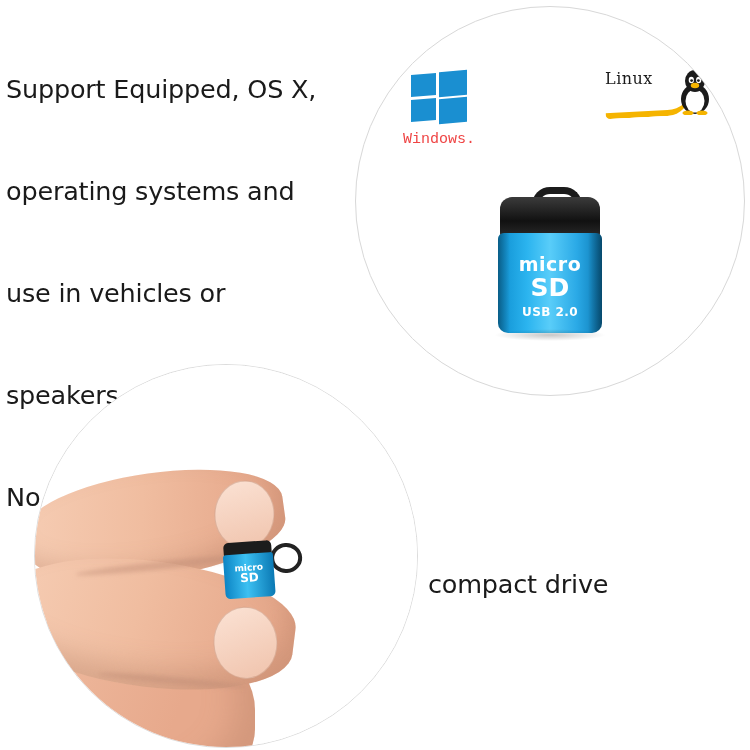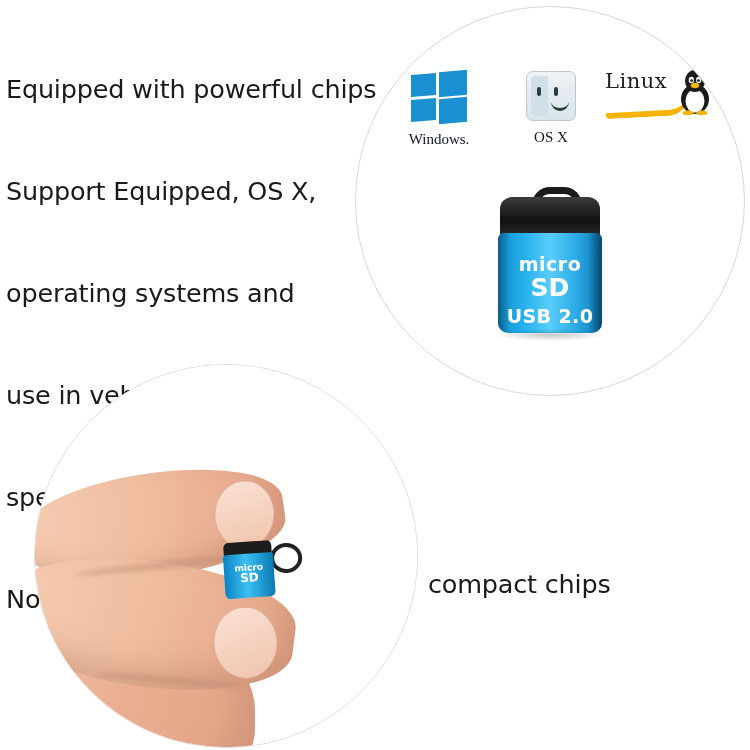--- a/index.html
+++ b/index.html
@@ -74,23 +74,23 @@
     width: 388px;
     height: 120px;
   }
   .os-item {
     position: absolute;
     text-align: center;
     width: 110px;
   }
   .os-item .os-label {
     font-size: 15px;
-    color: #0f172a;
+    color: #ef4444;
     margin-top: 8px;
-    font-family: Liberation Serif, serif;
+    font-family: Liberation Mono, monospace;
   }
   #os-windows { left: 28px; top: 0; }
   #os-osx     { left: 140px; top: 0; }
   #os-linux   { left: 248px; top: -4px; }
 
   
   .win-flag {
     width: 56px; height: 52px;
     margin: 0 auto;
     position: relative;
@@ -141,21 +141,21 @@
   
   .linux-logo {
     width: 108px; height: 58px;
     margin: 0 auto;
     position: relative;
   }
   .linux-word {
     position: absolute;
     left: 0; top: 2px;
     font-family: "DejaVu Serif", serif;
-    font-size: 21px;
+    font-size: 16px;
     color: #1b1b1b;
     letter-spacing: 0.5px;
   }
   .linux-swoosh {
     position: absolute;
     left: 0; top: 26px;
     width: 86px; height: 18px;
     border-bottom: 6px solid #f5b400;
     border-radius: 0 0 40px 8px;
     transform: rotate(-3deg);
@@ -219,21 +219,21 @@
     letter-spacing: 0.5px;
     line-height: 19px;
   }
   .reader-text .sd {
     font-size: 25px;
     font-weight: bold;
     line-height: 26px;
     margin-top: 1px;
   }
   .reader-text .usb {
-    font-size: 19px;
+    font-size: 12px;
     font-weight: bold;
     margin-top: 4px;
     letter-spacing: 0.4px;
   }
   .reader-shadow {
     position: absolute;
     left: 10px; top: 132px;
     width: 112px; height: 12px;
     background: radial-gradient(ellipse at center, rgba(0,0,0,.22) 0%, rgba(0,0,0,0) 70%);
   }
@@ -321,21 +321,20 @@
   #reader-small .lanyard {
     position: absolute; left: 50px; top: 4px;
     width: 24px; height: 22px;
     border: 4px solid #222; border-radius: 50%;
   }
 </style>
 </head>
 <body>
 
 <div id="top-text">
-  <div>Equipped with powerful chips</div>
   <div>Support Equipped, OS X,</div>
   <div>operating systems and</div>
   <div>use in vehicles or</div>
   <div>speakers</div>
   <div>No need to drive</div>
   
 </div>
 
 <div id="circle-top" class="photo-circle">
 
@@ -344,29 +343,20 @@
     <div class="os-item" id="os-windows">
       <div class="win-flag">
         <i class="p1"></i>
           <i class="p2"></i>
           <i class="p3"></i>
           <i class="p4"></i>
       </div>
       <div class="os-label">Windows.</div>
     </div>
 
-    <div class="os-item" id="os-osx">
-      <div class="mac-icon">
-        <div class="face-left"></div>
-        <div class="eye e1"></div>
-        <div class="eye e2"></div>
-        <div class="smile"></div>
-      </div>
-      <div class="os-label">OS X</div>
-    </div>
 
     <div class="os-item" id="os-linux">
       <div class="linux-logo">
         <div class="linux-word">Linux</div>
         <div class="linux-swoosh"></div>
         <svg class="tux" viewBox="0 0 36 46">
           <ellipse cx="18" cy="30" rx="14" ry="15" fill="#1b1b1b"></ellipse>
           <ellipse cx="18" cy="32" rx="9.5" ry="11.5" fill="#ffffff"></ellipse>
           <ellipse cx="18" cy="12" rx="10" ry="11" fill="#1b1b1b"></ellipse>
           <ellipse cx="14.3" cy="11" rx="2.6" ry="3.2" fill="#ffffff"></ellipse>
@@ -416,17 +406,17 @@
         <div class="lbl">
           <span>micro</span>
           <div class="s2">SD</div>
         </div>
       </div>
     </div>
   </div>
 </div>
 
 <div id="bottom-text">
-  <div>compact chips</div>
+  <div>compact drive</div>
   
   
   
 </div>
 
 </body></html>

